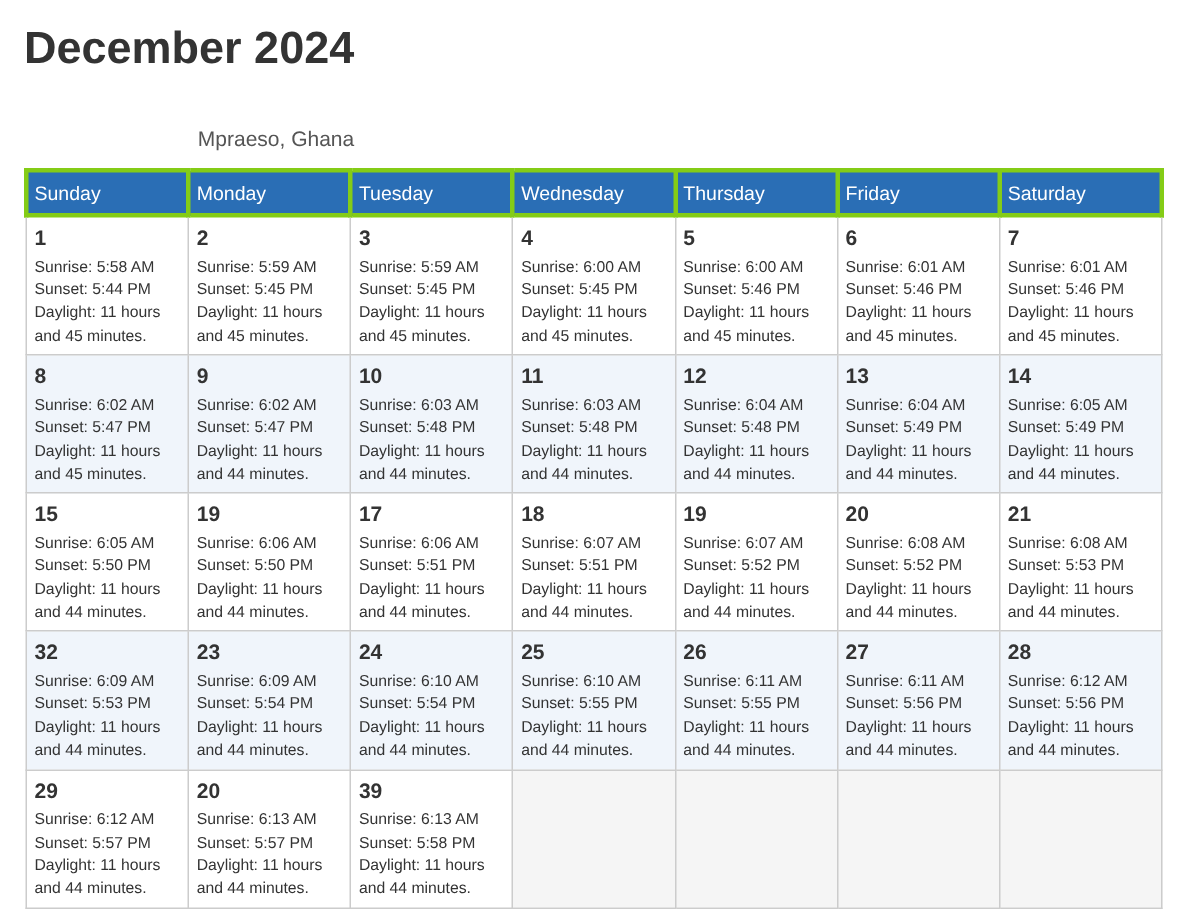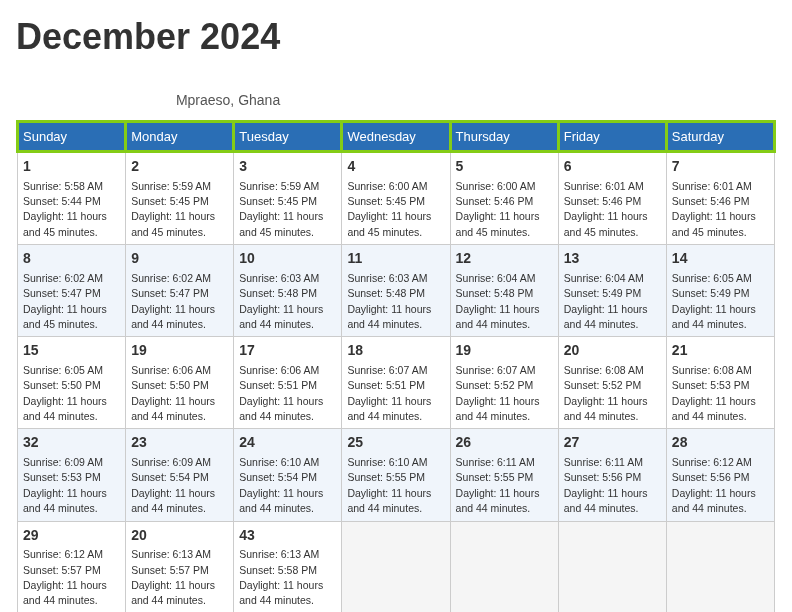--- a/index.html
+++ b/index.html
@@ -31,21 +31,21 @@
       color: #1a6bb5;
     }
     .logo-icon {
       width: 28px;
       height: 28px;
     }
     .title-block {
       text-align: right;
     }
     .month-title {
-      font-size: 36px;
+      font-size: 30px;
       font-weight: bold;
       color: #333;
     }
     .location {
       font-size: 14px;
       color: #555;
       margin-top: 34px;
     }
     table {
       width: 100%;
@@ -236,21 +236,21 @@
       <tr>
         <td>
         <span class="day-num">29</span>
         <span class="day-info">Sunrise: 6:12 AM<br>Sunset: 5:57 PM<br>Daylight: 11 hours and 44 minutes.</span>
       </td>
         <td>
         <span class="day-num">20</span>
         <span class="day-info">Sunrise: 6:13 AM<br>Sunset: 5:57 PM<br>Daylight: 11 hours and 44 minutes.</span>
       </td>
         <td>
-        <span class="day-num">43</span>
+        <span class="day-num">39</span>
         <span class="day-info">Sunrise: 6:13 AM<br>Sunset: 5:58 PM<br>Daylight: 11 hours and 44 minutes.</span>
       </td>
         <td class="empty"></td>
         <td class="empty"></td>
         <td class="empty"></td>
         <td class="empty"></td>
       </tr>
     </tbody>
 </table>
 

